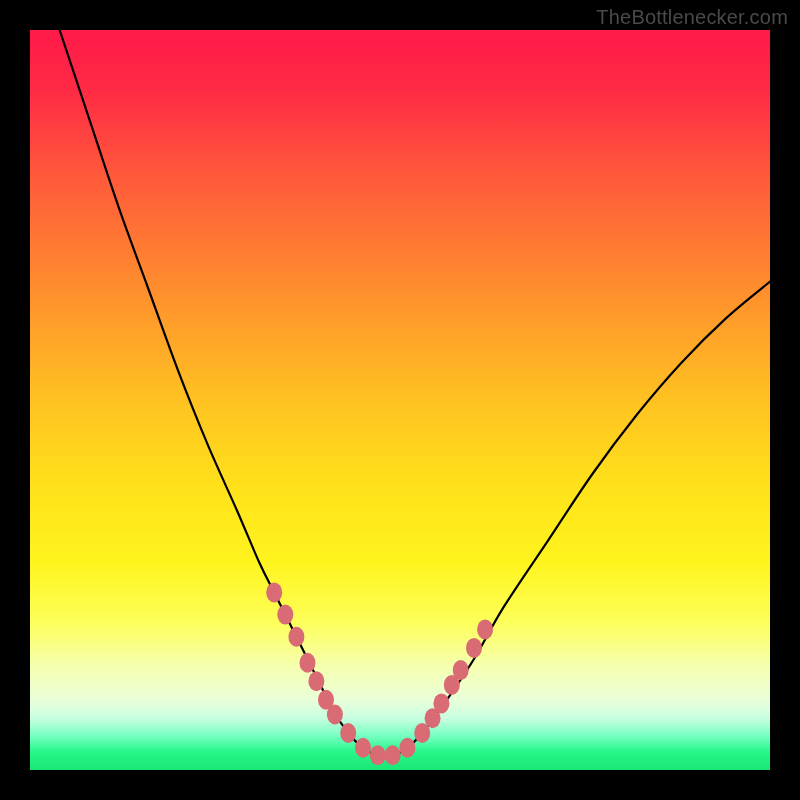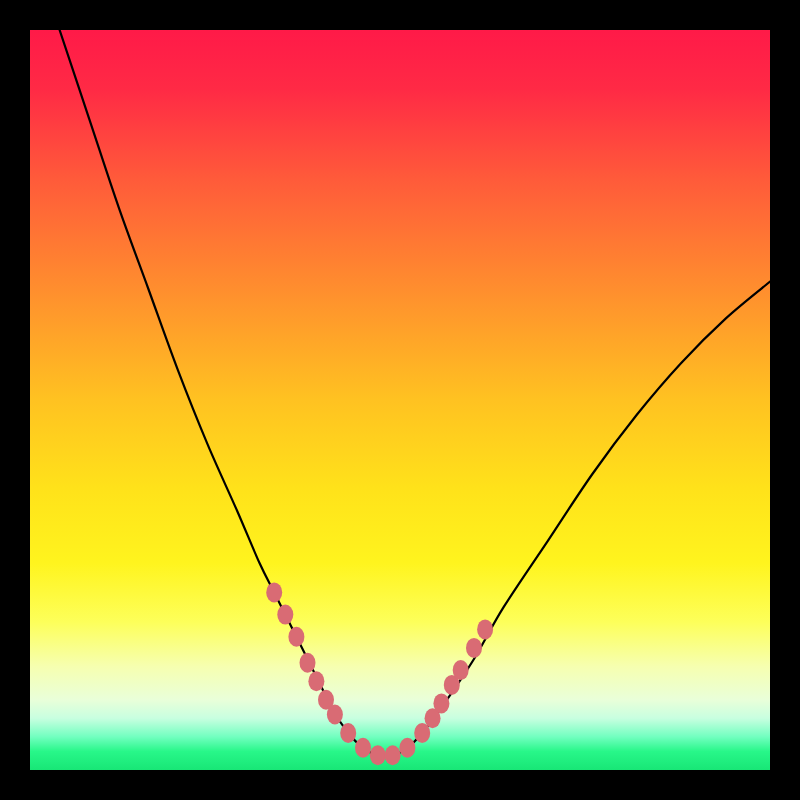--- a/index.html
+++ b/index.html
@@ -55,20 +55,21 @@
   }
   .marker {
     stroke: none;
   }
 </style>
 </head>
 <body>
 
 <div class="stage">
 
+  <div class="watermark">TheBottlenecker.com</div>
 
   <div class="plot-area">
 
     <svg class="gradient-bg" viewBox="0 0 740 740" preserveAspectRatio="none">
       <defs>
         <linearGradient id="bg-grad" x1="0" y1="0" x2="0" y2="1">
         <stop offset="0.00%" stop-color="#ff1a48"></stop>
             <stop offset="8.00%" stop-color="#ff2a45"></stop>
             <stop offset="20.00%" stop-color="#ff5a3a"></stop>
             <stop offset="35.00%" stop-color="#ff8e2e"></stop>

